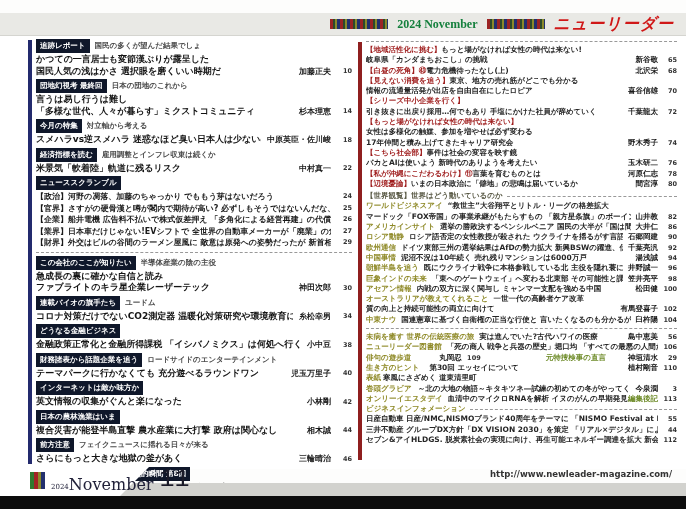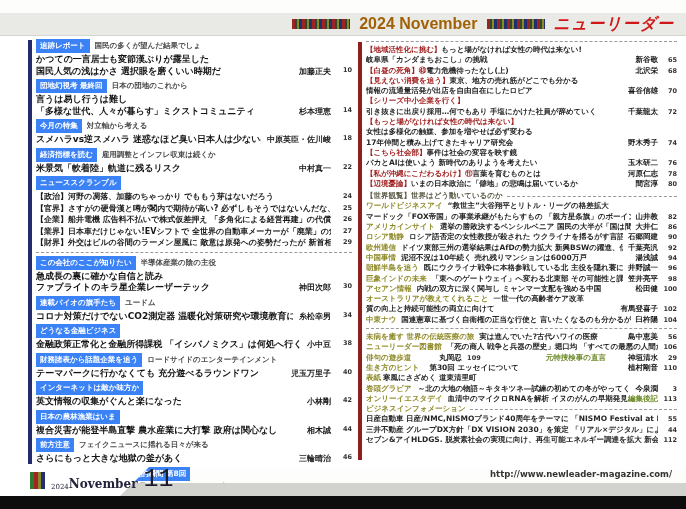--- a/index.html
+++ b/index.html
@@ -1,31 +1,31 @@
 <!DOCTYPE html>
 <html><head>
 <meta charset="utf-8">
 <style>
   html,body{margin:0;padding:0}
   body{width:686px;height:509px;position:relative;background:#fdfdfc;font-family:"DejaVu Sans","Liberation Sans",sans-serif;overflow:hidden}
   .topbar{position:absolute;left:0;top:13px;width:686px;height:23px;background:#e9e9e5;display:flex;align-items:center;justify-content:flex-end;gap:9px;box-sizing:border-box;padding:0 12px;border-bottom:1px solid #d5d5d0}
   .stripes{width:58px;height:10px;background:repeating-linear-gradient(90deg,#9b2424 0 3px,#2e4a2a 3px 5px,#8a8a2a 5px 7px,#23306e 7px 10px)}
-  .date{font-family:Liberation Sans, sans-serif;color:#a16207;font-size:16px;font-weight:bold}
+  .date{font-family:Liberation Serif, serif;color:#15803d;font-size:12px;font-weight:bold}
   .logo{color:#d01818;font-size:16px;font-weight:bold;font-style:italic;letter-spacing:1px}
   .main{position:absolute;left:0;top:36px;width:686px;height:433px;background:#fff}
   .vbar-left{position:absolute;left:28px;top:4px;height:424px;width:4px;background:#232a6d}
   .vbar-right{position:absolute;left:358px;top:6px;height:418px;width:4px;background:#8f1f1f}
   .col-left{position:absolute;left:36px;top:3px;width:316px}
   .col-right{position:absolute;left:366px;top:2px;width:311px}
   .sec{margin-bottom:2px}
   .bl{display:flex;align-items:center;line-height:12px;margin-bottom:1px}
-  .badge{background:#3b82f6;color:#fff;font-weight:bold;font-size:7.5px;padding:1px 4px;white-space:nowrap}
+  .badge{background:#0f172a;color:#fff;font-weight:bold;font-size:7.5px;padding:1px 4px;white-space:nowrap}
   .note{color:#4a4a4a;font-size:7.5px;font-weight:bold;margin-left:5px;white-space:nowrap;overflow:hidden}
   .t{font-weight:bold;font-size:9px;color:#141414;line-height:11.5px;white-space:nowrap;overflow:hidden}
-  .row{display:flex;align-items:flex-start}
+  .row{display:flex;align-items:center}
   .fill{flex:1;min-width:0}
   .au{font-size:8px;font-weight:bold;color:#1a1a1a;white-space:nowrap;margin-left:6px}
   .pg{font-size:6.5px;font-weight:bold;color:#333;width:16px;text-align:right;margin-left:5px;flex:none}
   .srow{line-height:11.5px}
   .st{font-size:8px;font-weight:bold;color:#1a1a1a;white-space:nowrap;overflow:hidden}
   .dash{border-top:1px dashed #999;margin:3px 0 3px 0;height:0}
   .rrow{display:flex;align-items:flex-end;line-height:10.3px}
   .rt{font-size:7.5px;font-weight:bold;color:#262626;white-space:nowrap;overflow:hidden}
   .rser{color:#9e1b1b;font-weight:bold;font-size:7.5px;white-space:nowrap}
   .oser{color:#8f8a28;font-weight:bold;font-size:7.5px;white-space:nowrap}
@@ -35,21 +35,21 @@
   .rau{font-size:7.5px;font-weight:bold;color:#1a1a1a;white-space:nowrap;margin-left:5px}
   .rpg{font-size:6.5px;font-weight:bold;color:#333;width:15px;text-align:right;margin-left:4px;flex:none}
   .url{position:absolute;left:0;top:469px;width:672px;text-align:right;font-size:8.5px;font-weight:bold;color:#333}
   .grayband{position:absolute;left:0;top:483px;width:686px;height:13px;background:#d2d2ce}
   .issue{position:absolute;left:0;top:466px;width:150px;height:30px}
   .issue-white{position:absolute;left:0;top:0;width:150px;height:30px;background:#fff;clip-path:polygon(0 0,100% 0,80% 100%,0 100%)}
   .issue-content{position:absolute;left:30px;top:2px;display:flex;align-items:flex-end;gap:6px}
   .sq{width:15px;height:17px;margin-bottom:2px;background:repeating-linear-gradient(90deg,#2e7a2e 0 4px,#a22424 4px 8px,#8a8a2a 8px 11px,#23306e 11px 15px)}
   .ym{display:flex;flex-direction:row;align-items:flex-end;font-family:"DejaVu Serif","Liberation Serif",serif;color:#22223a}
   .yr{font-size:7px;line-height:7px}
-  .mo{font-size:12px;line-height:13px;font-weight:bold}
+  .mo{font-size:16px;line-height:13px;font-weight:normal}
   .num{font-family:Liberation Mono, monospace;font-size:25px;line-height:23px;color:#1a1a28}
   .blackbar{position:absolute;left:0;top:496px;width:686px;height:13px;background:#0d0d0d}
 </style>
 </head>
 <body>
 
 <div class="topbar">
   <div class="stripes"></div>
   <div class="date">2024 November</div>
   <div class="stripes"></div>

